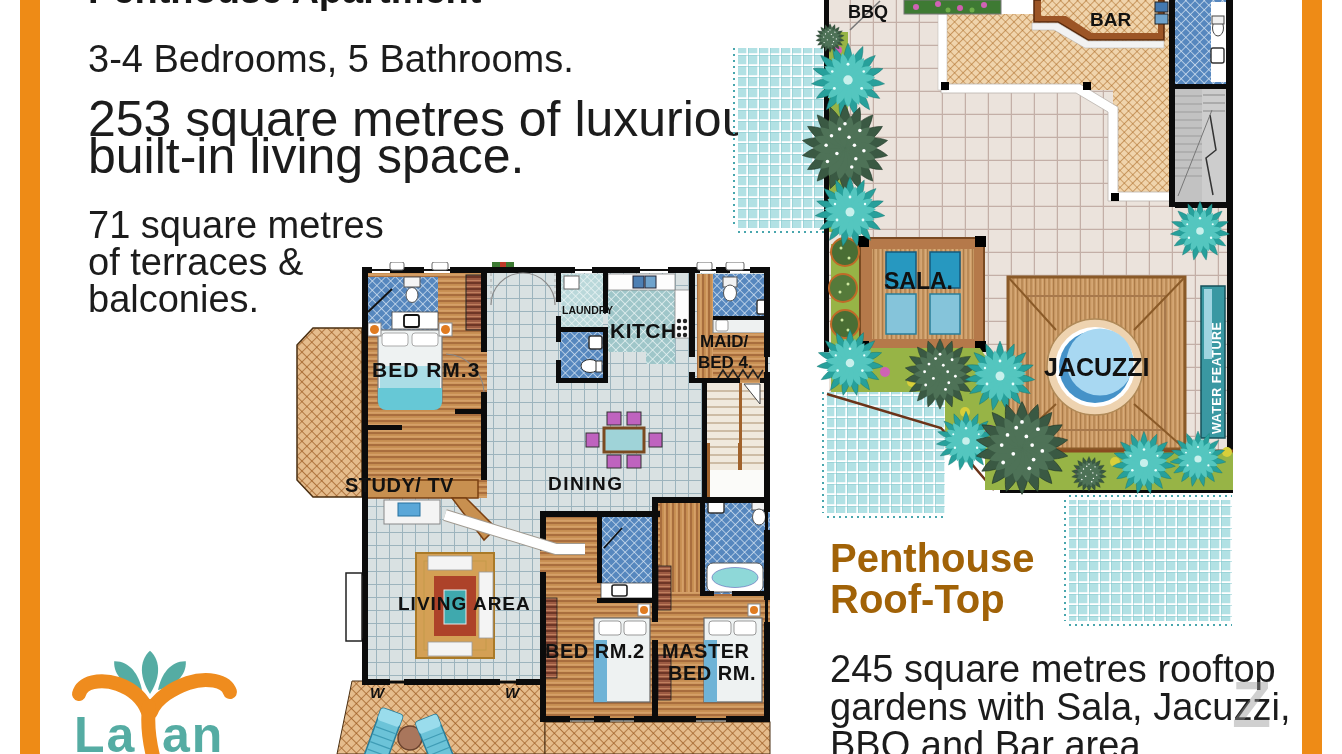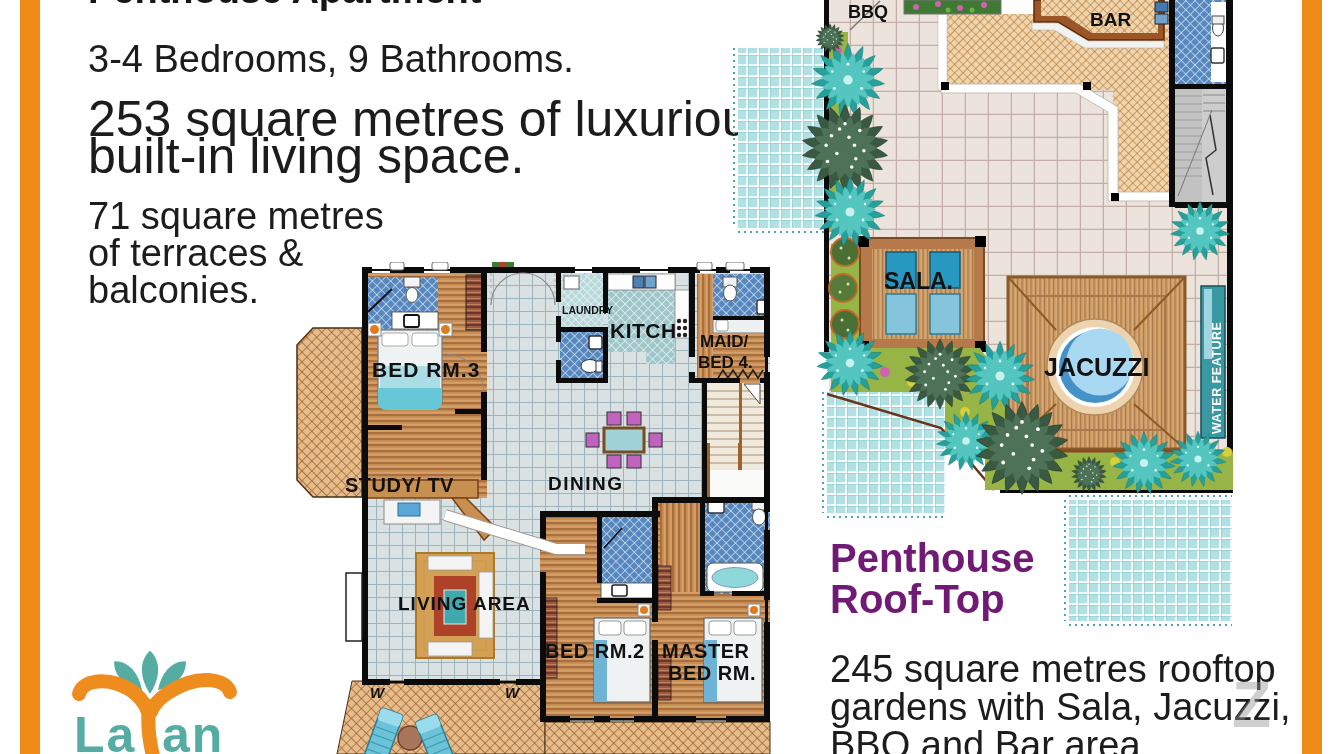--- a/index.html
+++ b/index.html
@@ -7,27 +7,27 @@
 svg{position:absolute;display:block}
 </style></head><body>
 <div id="page">
 
 <div style="position:absolute;left:20px;top:0;width:20px;height:754px;background:#ee8b16"></div>
 
 <div style="position:absolute;left:1302px;top:0;width:20px;height:754px;background:#ee8b16"></div>
 
 <div class="t" style="left:88px;top:-31px;font-size:38px;font-weight:bold;color:#161616">Penthouse Apartment</div>
 
-<div class="t" style="left:88px;top:38px;font-size:38px">3-4 Bedrooms, 9 Bathrooms.</div>
+<div class="t" style="left:88px;top:38px;font-size:38px">3-4 Bedrooms, 5 Bathrooms.</div>
 
 <div class="t" style="left:88px;top:101px;font-size:50px;line-height:37px">253 square metres of luxurious<br>built-in living space.</div>
 
-<div class="t" style="left:88px;top:198px;font-size:38px;line-height:37px">71 square metres<br>of terraces &amp;<br>balconies.</div>
-
-<div class="t" style="left:830px;top:538px;font-size:40px;font-weight:bold;line-height:41px;color:#701a75">Penthouse<br>Roof-Top</div>
+<div class="t" style="left:88px;top:207px;font-size:38px;line-height:37px">71 square metres<br>of terraces &amp;<br>balconies.</div>
+
+<div class="t" style="left:830px;top:538px;font-size:40px;font-weight:bold;line-height:41px;color:#a16207">Penthouse<br>Roof-Top</div>
 
 <div class="t" style="left:830px;top:650px;font-size:38px;line-height:38px">245 square metres rooftop<br>gardens with Sala, Jacuzzi,<br>BBQ and Bar area</div>
 
 <svg style="left:295px;top:262px" width="482" height="492" viewBox="295 262 482 492">
 <defs>
 <pattern id="woodH" width="8" height="6" patternUnits="userSpaceOnUse">
           <rect width="8" height="6" fill="#c99154"></rect>
           <rect width="8" height="2.1" fill="#a96e3e"></rect>
           <rect y="4.3" width="8" height="1.1" fill="#dba772"></rect>
         </pattern>

